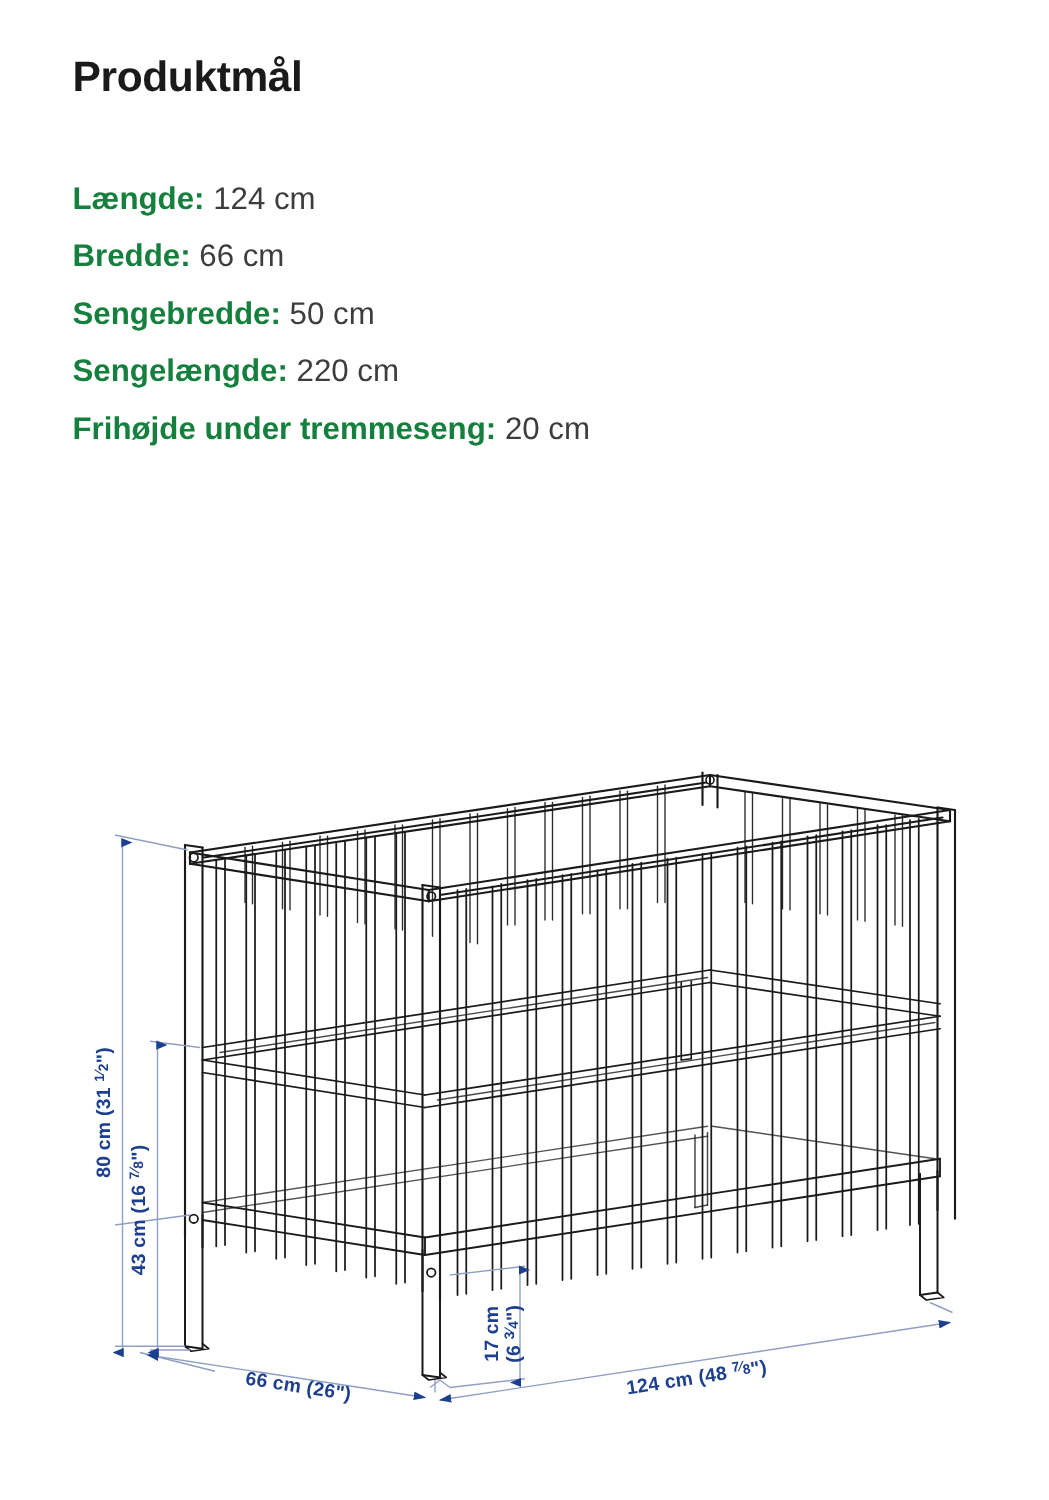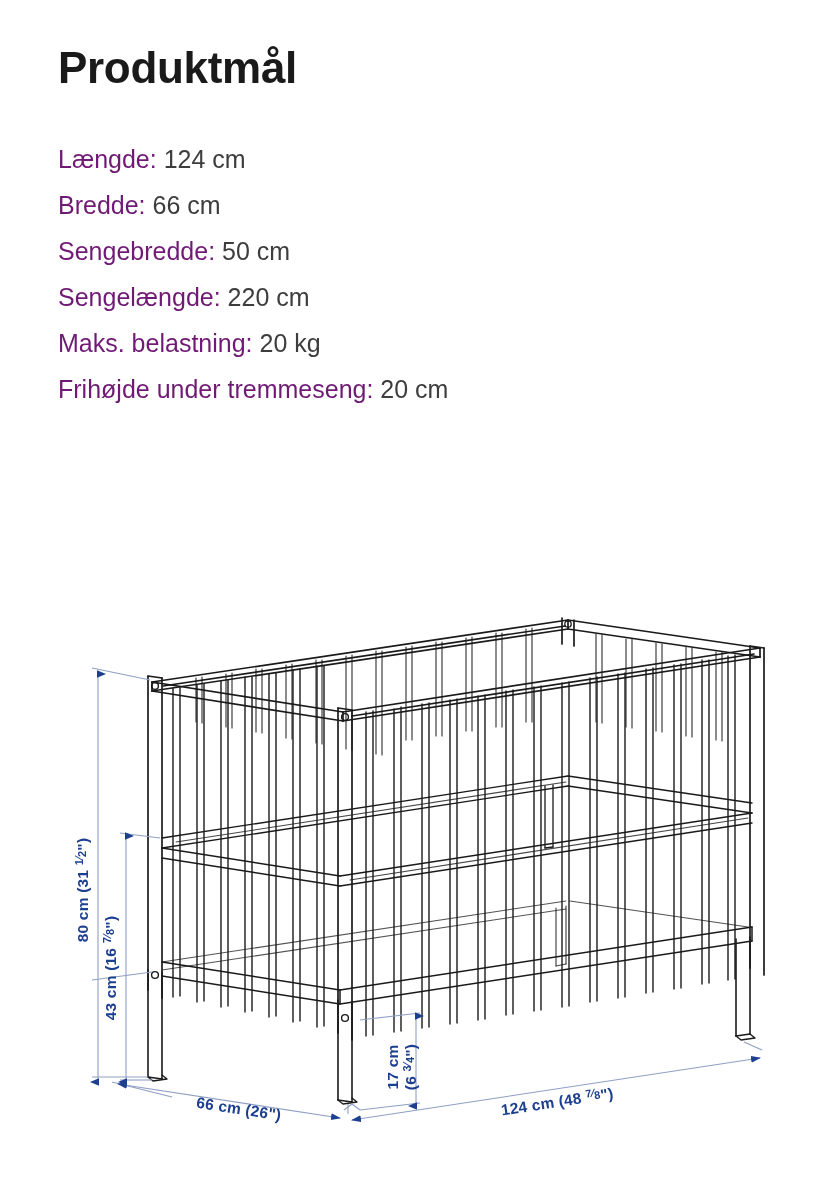--- a/index.html
+++ b/index.html
@@ -16,21 +16,21 @@
     font-family: "Liberation Sans", "DejaVu Sans", sans-serif;
     color: #2b2b2b;
     -webkit-font-smoothing: antialiased;
   }
 
   
   #page-title {
     position: absolute;
     left: 58px;
     top: 42px;
-    font-size: 44px;
+    font-size: 34px;
     font-weight: 700;
     letter-spacing: -0.3px;
     color: #1a1a1a;
     margin: 0;
     line-height: 1.2;
   }
 
   
   #spec-list {
     position: absolute;
@@ -41,22 +41,22 @@
     margin: 0;
     padding: 0;
   }
   #spec-list li {
     font-size: 25px;
     line-height: 46px;
     color: #333333;
     white-space: nowrap;
   }
   #spec-list .spec-label {
-    font-weight: 400;
-    color: #701a75;
+    font-weight: 700;
+    color: #15803d;
   }
   #spec-list .spec-value {
     font-weight: 400;
     color: #3d3d3d;
   }
 
   
   #product-drawing {
     position: absolute;
     left: 0;
@@ -91,24 +91,20 @@
     <span class="spec-label">Bredde:</span>
     <span class="spec-value">66 cm</span>
   </li>
   <li>
     <span class="spec-label">Sengebredde:</span>
     <span class="spec-value">50 cm</span>
   </li>
   <li>
     <span class="spec-label">Sengelængde:</span>
     <span class="spec-value">220 cm</span>
-  </li>
-  <li>
-    <span class="spec-label">Maks. belastning:</span>
-    <span class="spec-value">20 kg</span>
   </li>
   <li>
     <span class="spec-label">Frihøjde under tremmeseng:</span>
     <span class="spec-value">20 cm</span>
   </li>
 </ul>
 
 <svg id="product-drawing" viewBox="0 0 839 600">
   <title>Tremmeseng set i perspektiv med målangivelser</title>
 

